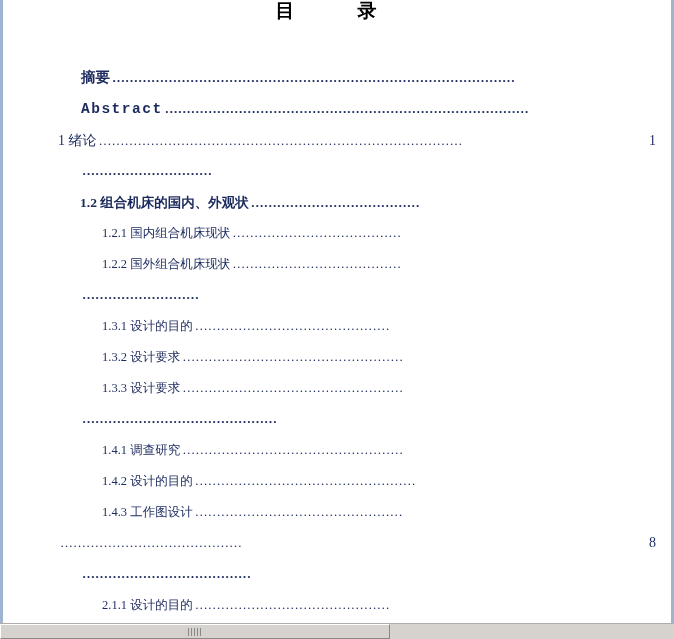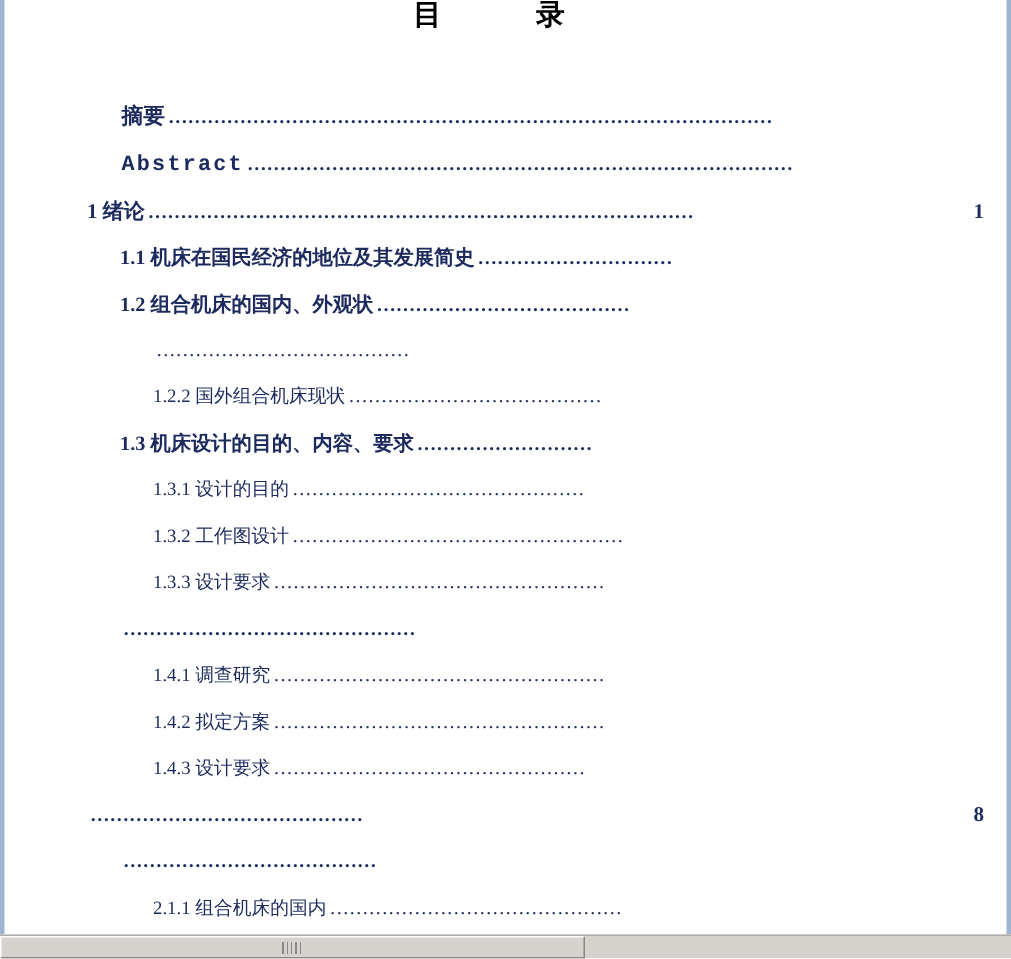--- a/index.html
+++ b/index.html
@@ -76,21 +76,21 @@
   .lvl0 .label { font-weight: bold; }
   .lvl0.abstract .label {
     font-family: Liberation Mono, monospace;
     letter-spacing: 1.5px;
   }
 
   
   .lvl1 {
     height: 31px;
     font-size: 14px;
-    font-weight: bold;
+    font-weight: normal;
     padding-left: 0px;
   }
 
   
   .lvl2 {
     height: 31px;
     font-size: 13.5px;
     font-weight: bold;
     padding-left: 22px;
   }
@@ -172,79 +172,78 @@
         <span class="label">Abstract</span>
         <span class="leader">…………………………………………………………………………</span>
         <span class="page-no">Ⅱ</span>
       </div>
       <div class="toc-row lvl1">
         <span class="label">1 绪论</span>
         <span class="leader">…………………………………………………………………………</span>
         <span class="page-no">1</span>
       </div>
       <div class="toc-row lvl2">
-        <span class="label">1.1  机床在国民经济的地位及其发展简史</span>
         <span class="leader">…………………………</span>
         <span class="page-no">1</span>
       </div>
       <div class="toc-row lvl2">
         <span class="label">1.2 组合机床的国内、外观状</span>
         <span class="leader">…………………………………</span>
         <span class="page-no">2</span>
       </div>
       <div class="toc-row lvl3">
+        <span class="label">1.2.1  国内组合机床现状</span>
         <span class="leader">…………………………………</span>
       </div>
       <div class="toc-row lvl3">
         <span class="label">1.2.2  国外组合机床现状</span>
         <span class="leader">…………………………………</span>
       </div>
       <div class="toc-row lvl2">
-        <span class="label">1.3  机床设计的目的、内容、要求</span>
         <span class="leader">………………………</span>
         <span class="page-no">5</span>
       </div>
       <div class="toc-row lvl3">
         <span class="label">1.3.1  设计的目的</span>
         <span class="leader">………………………………………</span>
       </div>
       <div class="toc-row lvl3">
-        <span class="label">1.3.2 工作图设计</span>
+        <span class="label">1.3.2 设计要求</span>
         <span class="leader">……………………………………………</span>
       </div>
       <div class="toc-row lvl3">
         <span class="label">1.3.3 设计要求</span>
         <span class="leader">……………………………………………</span>
       </div>
       <div class="toc-row lvl2">
         <span class="leader">………………………………………</span>
         <span class="page-no">6</span>
       </div>
       <div class="toc-row lvl3">
         <span class="label">1.4.1 调查研究</span>
         <span class="leader">……………………………………………</span>
       </div>
       <div class="toc-row lvl3">
-        <span class="label">1.4.2 拟定方案</span>
-        <span class="leader">……………………………………………</span>
-      </div>
-      <div class="toc-row lvl3">
-        <span class="label">1.4.3 设计要求</span>
+        <span class="label">1.4.2 设计的目的</span>
+        <span class="leader">……………………………………………</span>
+      </div>
+      <div class="toc-row lvl3">
+        <span class="label">1.4.3 工作图设计</span>
         <span class="leader">…………………………………………</span>
       </div>
       <div class="toc-row lvl1">
         <span class="leader">……………………………………</span>
         <span class="page-no">8</span>
       </div>
       <div class="toc-row lvl2">
         <span class="leader">…………………………………</span>
         <span class="page-no">8</span>
       </div>
       <div class="toc-row lvl3">
-        <span class="label">2.1.1  组合机床的国内</span>
+        <span class="label">2.1.1  设计的目的</span>
         <span class="leader">………………………………………</span>
       </div>
     </div>
 
   <div class="scroll-strip">
     <div class="scroll-thumb">
       <div class="scroll-grip"></div>
     </div>
   </div>
 

